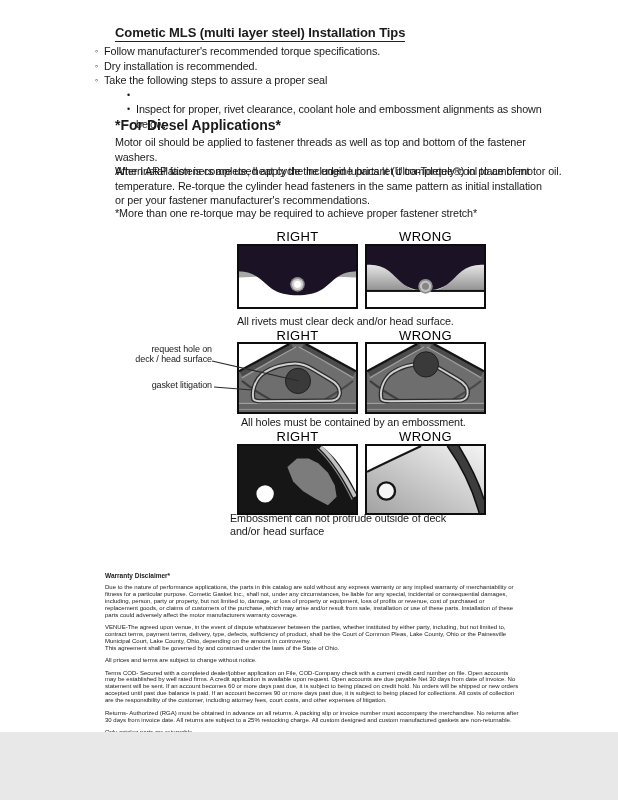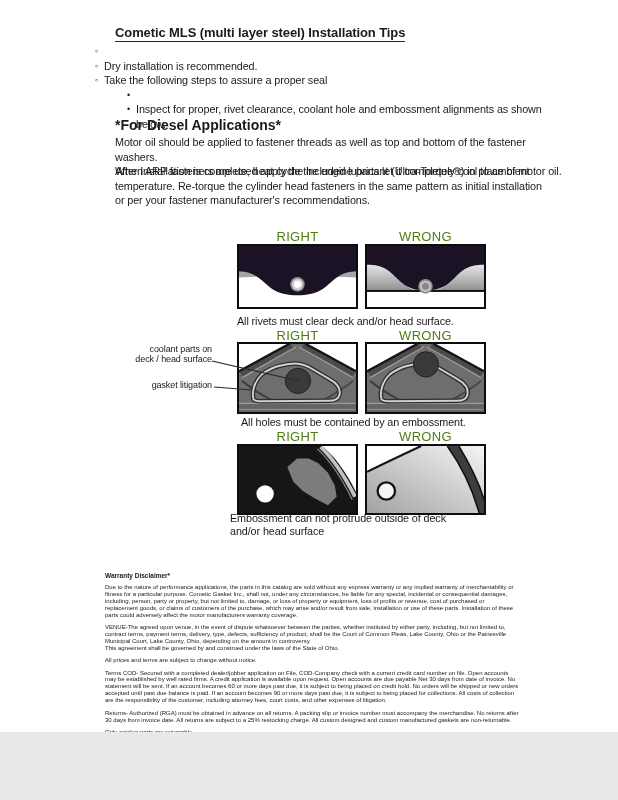--- a/index.html
+++ b/index.html
@@ -14,21 +14,21 @@
   .brow{display:flex;line-height:14.6px;}
   .brow.sub{margin-left:32px;}
   .bmark{width:9px;flex:0 0 9px;font-size:9px;line-height:14.6px;}
   
   .body-txt{font-size:10.8px;line-height:14.6px;letter-spacing:-0.1px;white-space:pre-line;}
   #diesel-head{left:115px;top:117px;font-size:14px;font-weight:bold;}
   #diesel-p1{left:115px;top:135px;width:450px;}
   #diesel-p2{left:115px;top:164px;width:450px;}
   #diesel-note{left:115px;top:206px;width:450px;}
   
-  .rw{width:121px;text-align:center;font-size:13px;letter-spacing:0.3px;color:#4d7c0f;}
+  .rw{width:121px;text-align:center;font-size:13px;letter-spacing:0.3px;color:#000000;}
   .cap{font-size:10.8px;line-height:12.5px;letter-spacing:-0.1px;white-space:pre-line;}
   .dbox{width:121px;border:2.5px solid #0d0d0d;background:#fff;box-sizing:border-box;z-index:1;}
   .dbox svg{display:block;width:100%;height:100%;}
   
   .ann{font-size:9px;line-height:9.6px;text-align:right;white-space:pre-line;letter-spacing:-0.1px;}
   #leader-svg{left:204px;top:348px;width:110px;height:50px;z-index:3;overflow:visible;}
   
   #disc-head{left:105px;top:572px;font-size:6.5px;font-weight:bold;}
   #disc{left:105px;top:584px;width:414px;font-size:6px;line-height:6.9px;letter-spacing:0;}
   #disc p{margin:0 0 5.5px 0;}
@@ -39,20 +39,21 @@
 </head>
 <body>
 
 <div id="page">
 
   <div class="abs" id="title">Cometic MLS (multi layer steel) Installation Tips</div>
 
   <div class="abs" id="bullets">
     <div class="brow">
       <span class="bmark">◦</span>
+      <span>Follow manufacturer's recommended torque specifications.</span>
     </div>
     <div class="brow">
       <span class="bmark">◦</span>
       <span>Dry installation is recommended.</span>
     </div>
     <div class="brow">
       <span class="bmark">◦</span>
       <span>Take the following steps to assure a proper seal</span>
     </div>
     <div class="brow sub">
@@ -63,20 +64,21 @@
       <span>Inspect for proper, rivet clearance, coolant hole and embossment alignments as shown below.</span>
     </div>
   </div>
 
   <div class="abs" id="diesel-head">*For Diesel Applications*</div>
   <div class="abs body-txt" id="diesel-p1">Motor oil should be applied to fastener threads as well as top and bottom of the fastener washers.
 When ARP fasteners are used apply the included lubricant (Ultra-Torque®) in place of motor oil.</div>
   <div class="abs body-txt" id="diesel-p2">After Installation is complete, heat cycle the engine parts let it completely cool to ambient
 temperature. Re-torque the cylinder head fasteners in the same pattern as initial installation
 or per your fastener manufacturer's recommendations.</div>
+  <div class="abs body-txt" id="diesel-note">*More than one re-torque may be required to achieve proper fastener stretch*</div>
 
   <div class="abs rw" style="left:237px;top:229px;">RIGHT</div>
   <div class="abs rw" style="left:365px;top:229px;">WRONG</div>
 
   <div class="abs dbox" style="left:237px;top:244px;height:65px;">
     <svg viewBox="0 0 121 62" preserveAspectRatio="none">
       <rect width="121" height="62" fill="#ffffff"></rect>
       <polygon points="0,26 34,26 25,31 0,32" fill="#a6a6a6"></polygon>
       <polygon points="121,26 87,26 96,31 121,32" fill="#a6a6a6"></polygon>
       <path d="M0,0 H121 V26 C111,26 104,29 96,36 C88,43 81,50 60.5,50 C40,50 33,43 25,36 C17,29 10,26 0,26 Z" fill="#1b1226"></path>
@@ -103,21 +105,21 @@
       <circle cx="60.5" cy="41" r="5.8" fill="#c4c4c4"></circle>
       <circle cx="60.5" cy="41" r="3.6" fill="#868686"></circle>
     </svg>
   </div>
 
   <div class="abs cap" style="left:237px;top:315px;">All rivets must clear deck and/or head surface.</div>
 
   <div class="abs rw" style="left:237px;top:328px;">RIGHT</div>
   <div class="abs rw" style="left:365px;top:328px;">WRONG</div>
 
-  <div class="abs ann" style="left:108px;top:345px;width:104px;">coolant parts on
+  <div class="abs ann" style="left:108px;top:345px;width:104px;">request hole on
 deck / head surface</div>
   <div class="abs ann" style="left:100px;top:381px;width:112px;">gasket litigation</div>
   <svg class="abs" id="leader-svg">
     <line x1="8" y1="13" x2="95" y2="33" stroke="#2a2a2a" stroke-width="1.1"></line>
     <line x1="10" y1="39" x2="48" y2="42" stroke="#2a2a2a" stroke-width="1.1"></line>
   </svg>
 
   <div class="abs dbox" style="left:237px;top:342px;height:72px;">
     <svg viewBox="0 0 121 70" preserveAspectRatio="none">
       <rect width="121" height="70" fill="#6e6e6e"></rect>

